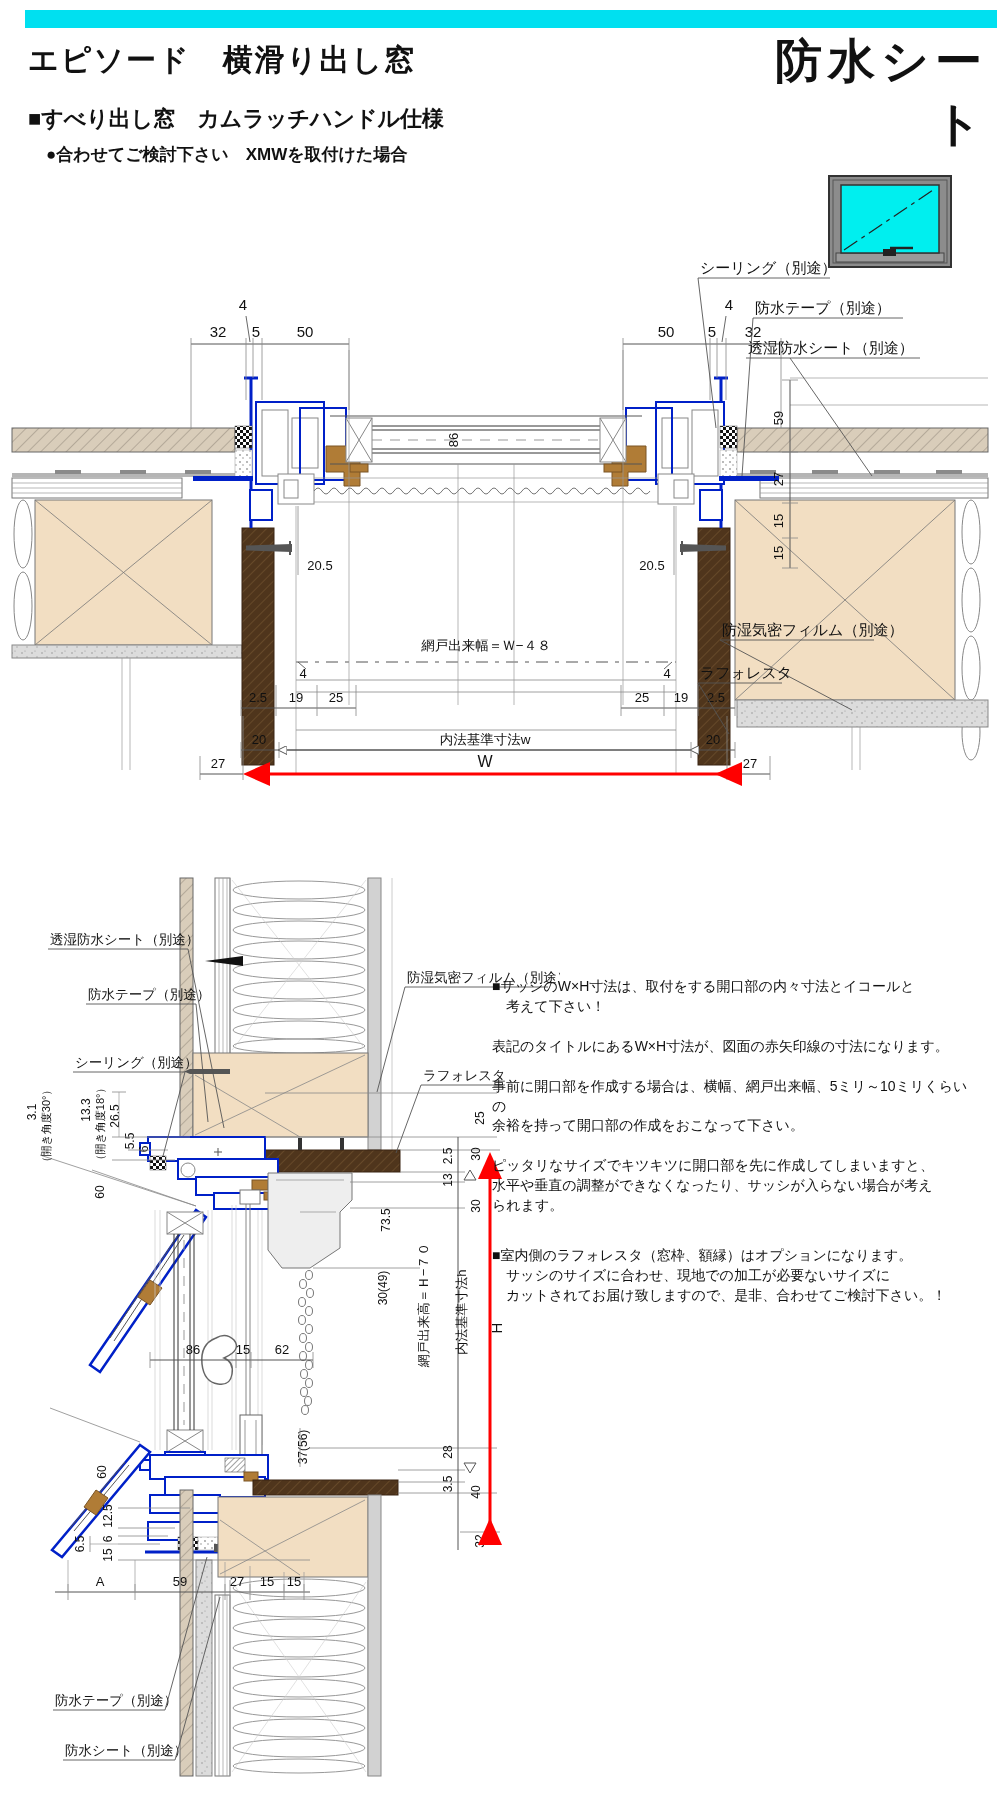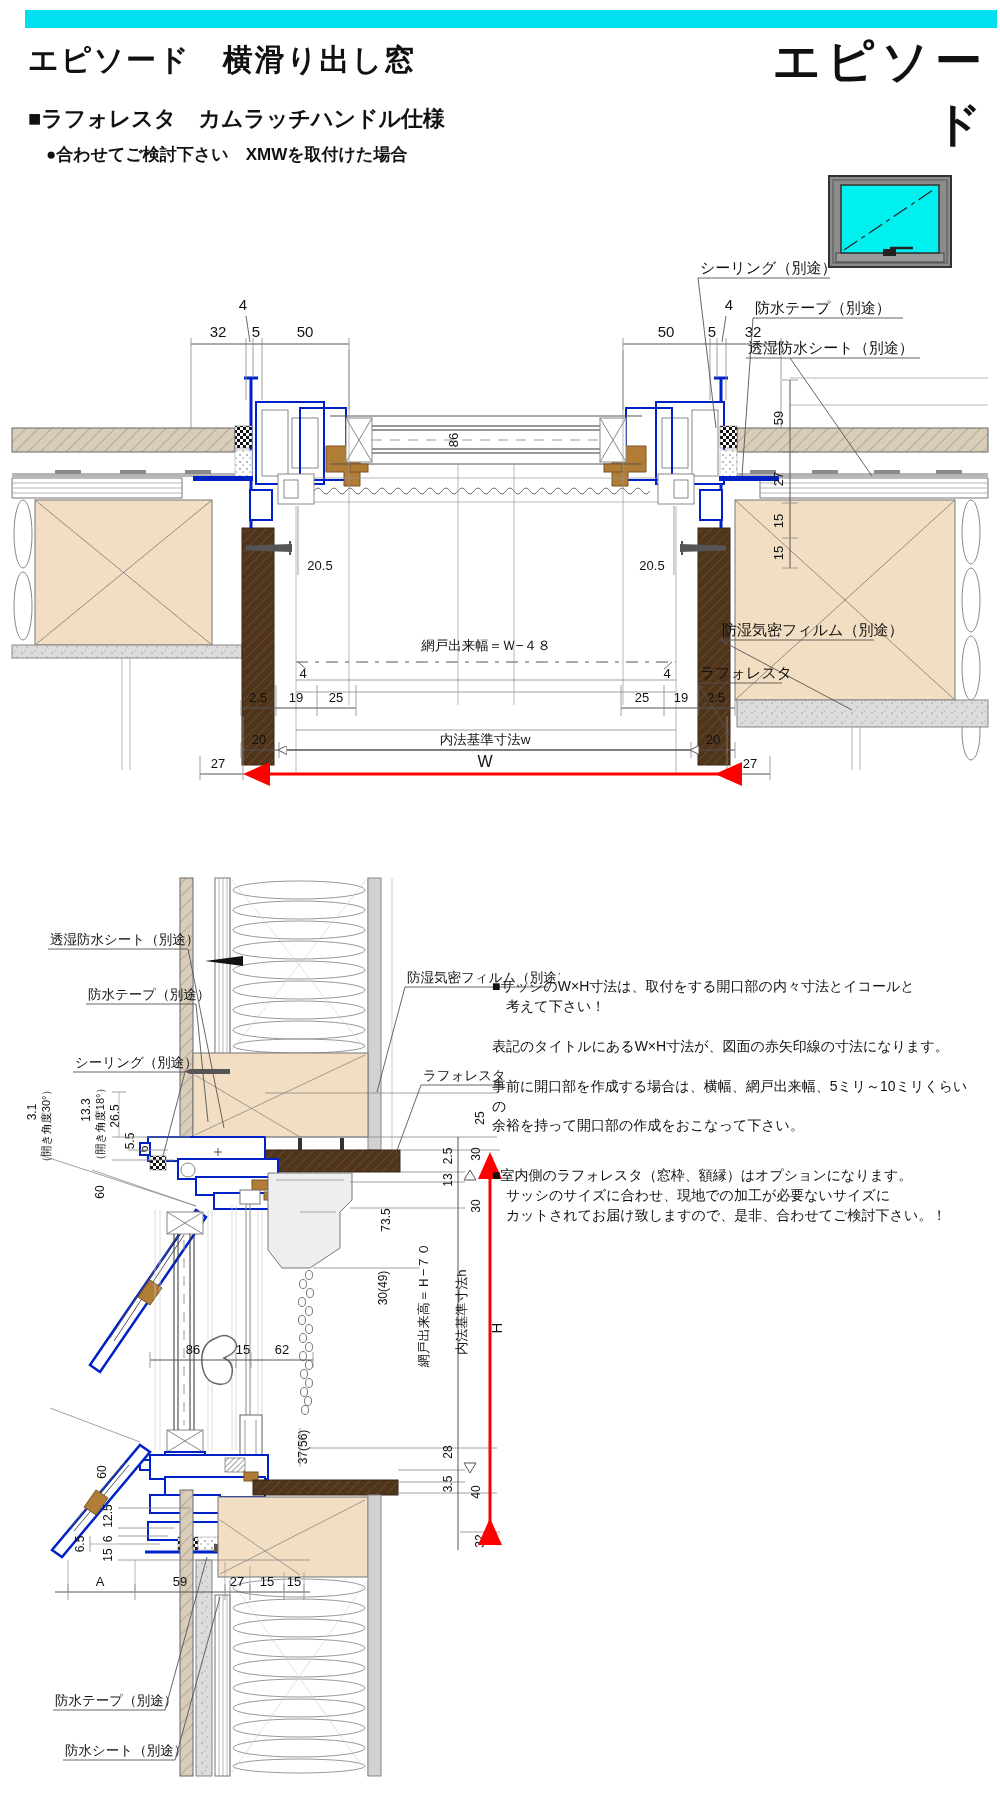--- a/index.html
+++ b/index.html
@@ -26,22 +26,22 @@
   .blueL{stroke:#0020C8;stroke-width:3;fill:none;}
   .det{stroke:#888;stroke-width:1;fill:#fff;}
   .brown{fill:#B07C36;stroke:#7A5424;stroke-width:1;}
   .gl{stroke:#333;stroke-width:1;}
 </style>
 </head>
 <body>
 
 <div id="accent-bar" class="abs"></div>
 <div id="product-title" class="abs">エピソード　横滑り出し窓</div>
-<div id="view-title" class="abs">エピソード</div>
-<div id="spec-title" class="abs">■ラフォレスタ　カムラッチハンドル仕様</div>
+<div id="view-title" class="abs">防水シート</div>
+<div id="spec-title" class="abs">■すべり出し窓　カムラッチハンドル仕様</div>
 <div id="option-note" class="abs">●合わせてご検討下さい　XMWを取付けた場合</div>
 
 <svg class="abs" style="left:828px;top:175px" width="124" height="93" viewBox="0 0 124 93">
   <rect x="1" y="1" width="122" height="91" fill="#8C8C8C" stroke="#333" stroke-width="2"></rect>
   <rect x="5" y="5" width="114" height="83" fill="none" stroke="#555" stroke-width="1"></rect>
   <rect x="8" y="78" width="108" height="9" fill="#9A9A9A" stroke="#444" stroke-width="1"></rect>
   <rect x="13" y="10" width="98" height="68" fill="#00EFEF" stroke="#333" stroke-width="1.5"></rect>
   <line x1="16" y1="75" x2="108" y2="13" stroke="#222" stroke-width="1.2" stroke-dasharray="16 5 4 5"></line>
   <rect x="55" y="74" width="13" height="7" fill="#222"></rect>
   <line x1="62" y1="73" x2="85" y2="73" stroke="#222" stroke-width="2.5"></line>
@@ -601,16 +601,19 @@
       <line x1="175" y1="900" x2="220" y2="737" class="lead"></line>
   </g>
 </svg>
 
 <div id="notes-block" class="abs">
   <p>■サッシのW×H寸法は、取付をする開口部の内々寸法とイコールと
 　考えて下さい！</p>
   <p>表記のタイトルにあるW×H寸法が、図面の赤矢印線の寸法になります。</p>
   <p>事前に開口部を作成する場合は、横幅、網戸出来幅、5ミリ～10ミリくらいの
 余裕を持って開口部の作成をおこなって下さい。</p>
+  <p>ピッタリなサイズでキツキツに開口部を先に作成してしまいますと、
+水平や垂直の調整ができなくなったり、サッシが入らない場合が考え
+られます。</p>
   <p class="gap">■室内側のラフォレスタ（窓枠、額縁）はオプションになります。
 　サッシのサイズに合わせ、現地での加工が必要ないサイズに
 　カットされてお届け致しますので、是非、合わせてご検討下さい。！</p>
 </div>
 
 </body></html>

